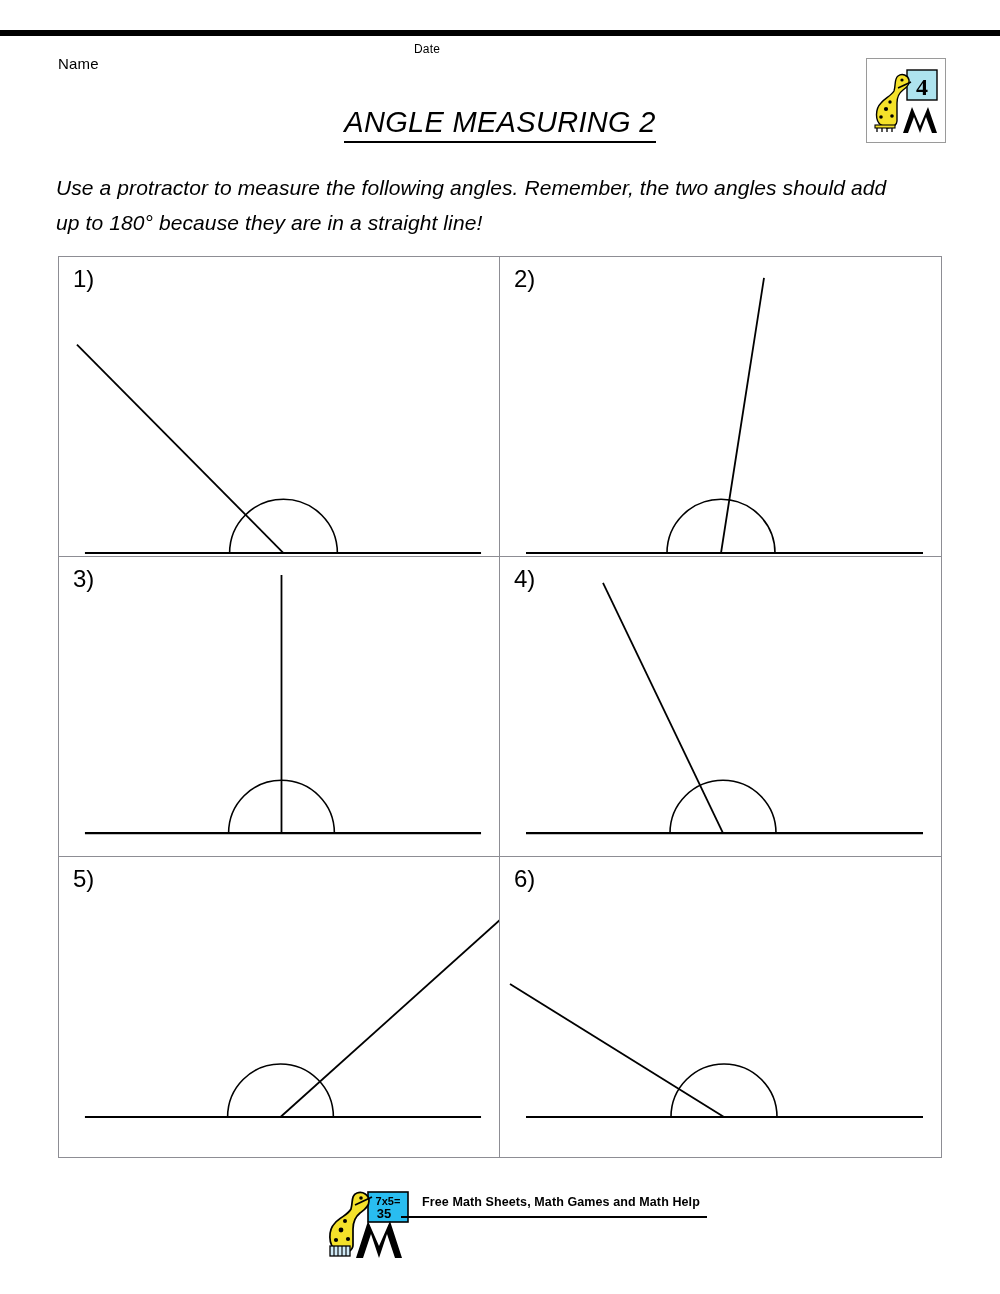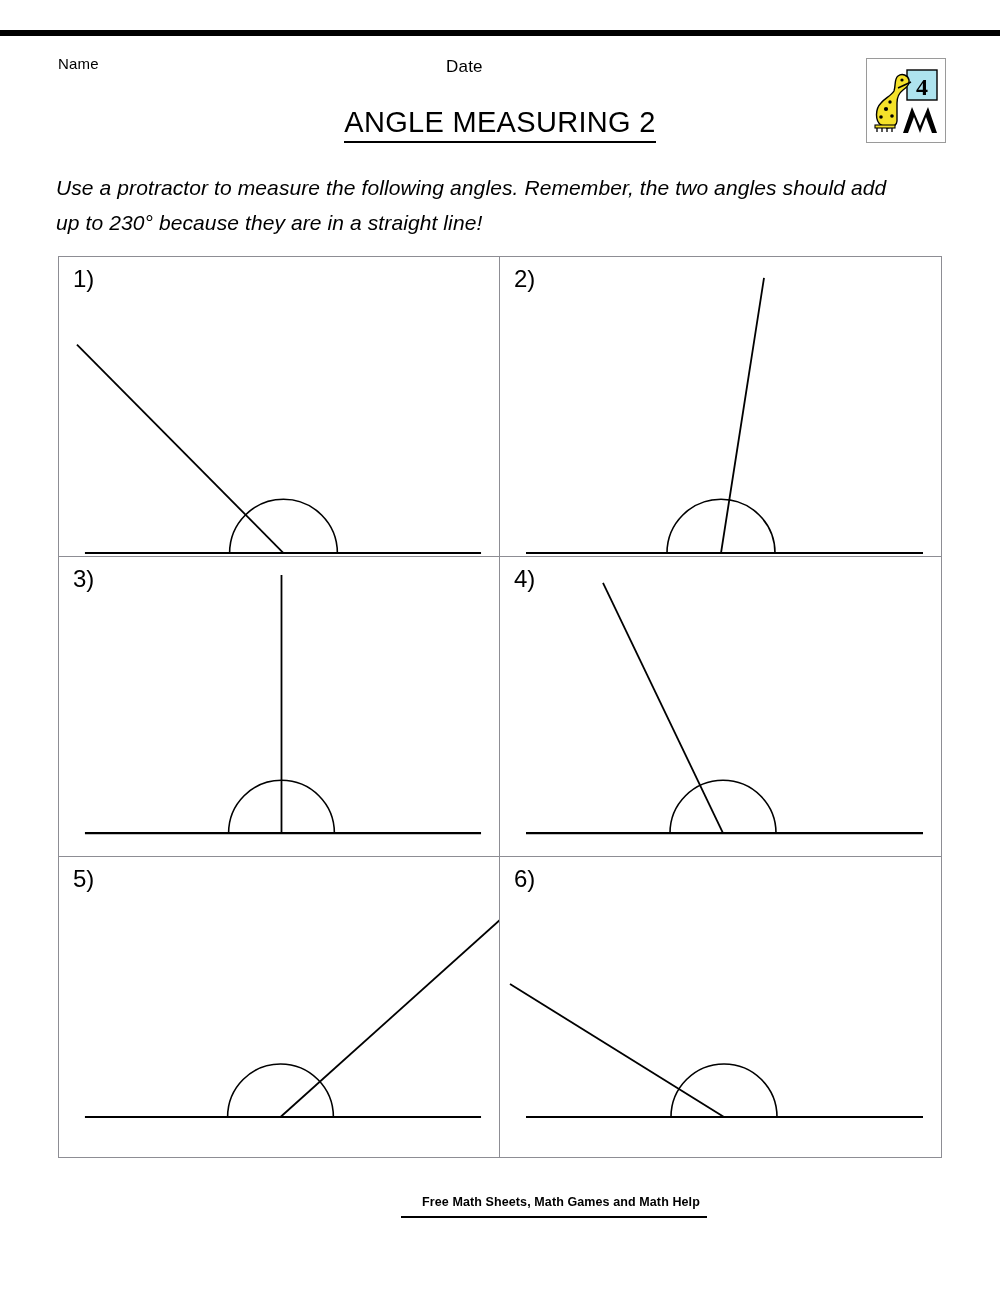--- a/index.html
+++ b/index.html
@@ -30,34 +30,34 @@
   .name-label {
     position: absolute;
     left: 58px;
     top: 55px;
     font-size: 15px;
     letter-spacing: .2px;
   }
   .date-label {
     position: absolute;
     left: 414px;
-    top: 57px;
-    font-size: 17px;
+    top: 42px;
+    font-size: 12px;
     letter-spacing: .2px;
-    margin-left: 32px;
   }
 
   .worksheet-title {
     position: absolute;
     left: 0;
     top: 106px;
     width: 1000px;
     text-align: center;
     font-size: 29px;
     letter-spacing: .3px;
+    font-style: italic;
   }
   .worksheet-title span {
     border-bottom: 2px solid #000;
     padding-bottom: 3px;
   }
 
   
   .header-logo {
     position: absolute;
     left: 866px;
@@ -200,21 +200,21 @@
       <circle cx="23" cy="43" r="1.7" fill="#000"></circle>
 
       <path d="M10 66 L10 73 M15 66 L15 73 M20 66 L20 73 M25 66 L25 73" stroke="#000" stroke-width="1.3"></path>
       <rect x="8" y="66" width="20" height="3" fill="#f4e12a" stroke="#000" stroke-width="1.1"></rect>
     </g>
 
     <path d="M36 74 L45 48 L53 67 L61 48 L70 74 L65 74 L59 58 L53 74 L47 58 L41 74 Z" fill="#000"></path>
   </svg>
 </div>
 
-<div class="instructions">Use a protractor to measure the following angles. Remember, the two angles should add up to 230° because they are in a straight line!</div>
+<div class="instructions">Use a protractor to measure the following angles. Remember, the two angles should add up to 180° because they are in a straight line!</div>
 
 <div class="grid">
 
   <div class="cell">
     <div class="cell-number">1)</div>
     <svg viewBox="0 0 441 300" preserveAspectRatio="none">
         <line x1="26" y1="297" x2="423" y2="297" stroke="#000000" stroke-width="2.2"></line>
         <path d="M 171 297 A 54 54 0 0 1 279 297" fill="none" stroke="#000000" stroke-width="1.6"></path>
         <line x1="225" y1="297" x2="18" y2="88" stroke="#000000" stroke-width="1.8"></line>
       </svg>
@@ -262,16 +262,36 @@
         <line x1="26" y1="260" x2="423" y2="260" stroke="#000000" stroke-width="2.2"></line>
         <path d="M 171 260 A 53 53 0 0 1 277 260" fill="none" stroke="#000000" stroke-width="1.6"></path>
         <line x1="224" y1="260" x2="10" y2="127" stroke="#000000" stroke-width="1.8"></line>
       </svg>
   </div>
 
 </div>
 
 <div class="footer">
   <div class="footer-inner">
+    <div class="footer-logo">
+      <svg viewBox="0 0 96 74">
+        <rect x="46" y="4" width="40" height="30" fill="#29bdf0" stroke="#000" stroke-width="1.6"></rect>
+        <text x="66" y="17" font-family="'Liberation Sans', sans-serif" font-size="11" font-weight="bold" text-anchor="middle" fill="#000">7x5=</text>
+        <text x="62" y="30" font-family="'Liberation Sans', sans-serif" font-size="13" font-weight="bold" text-anchor="middle" fill="#000">35</text>
+        <g>
+          <path d="M14 62 C6 57 6 42 13 35 C18 29 26 27 29 21 C31 14 29 7 35 5 C41 3 47 7 47 13 C47 19 42 22 38 25 C33 29 31 34 31 41 L31 57 C31 62 25 66 19 66 Z" fill="#f4e12a" stroke="#000" stroke-width="1.7"></path>
+          <path d="M33 17 L50 9" stroke="#000" stroke-width="1.8" fill="none"></path>
+          <circle cx="39" cy="10" r="1.8" fill="#000"></circle>
+          <circle cx="19" cy="42" r="2.4" fill="#000"></circle>
+          <circle cx="26" cy="51" r="2.1" fill="#000"></circle>
+          <circle cx="14" cy="52" r="2.1" fill="#000"></circle>
+          <circle cx="23" cy="33" r="2" fill="#000"></circle>
+          <circle cx="13" cy="62" r="3.2" fill="#f4e12a" stroke="#000" stroke-width="1.4"></circle>
+          <rect x="8" y="58" width="20" height="10" fill="#cfe9f5" stroke="#000" stroke-width="1.3"></rect>
+          <path d="M12 58 L12 68 M16 58 L16 68 M20 58 L20 68 M24 58 L24 68" stroke="#000" stroke-width="1.1"></path>
+        </g>
+        <path d="M34 70 L46 33 L57 58 L68 33 L80 70 L73 70 L65 46 L57 70 L49 46 L41 70 Z" fill="#000"></path>
+      </svg>
+    </div>
     <div class="footer-tagline">Free Math Sheets, Math Games and Math Help</div>
     <div class="footer-rule"></div>
   </div>
 </div>
 
 </body></html>

